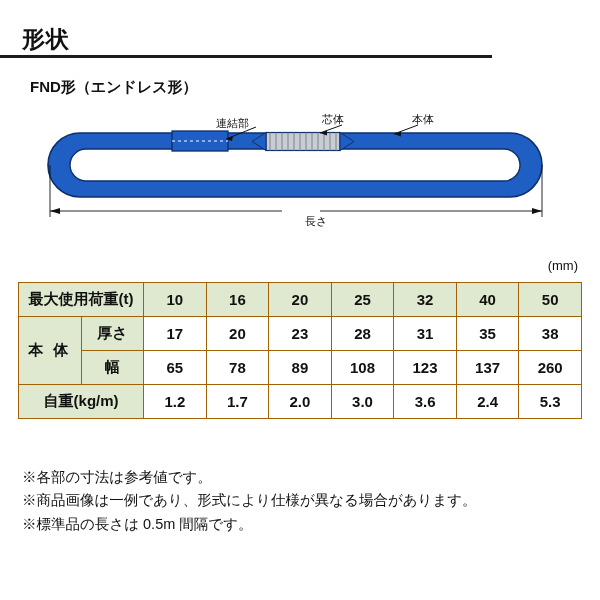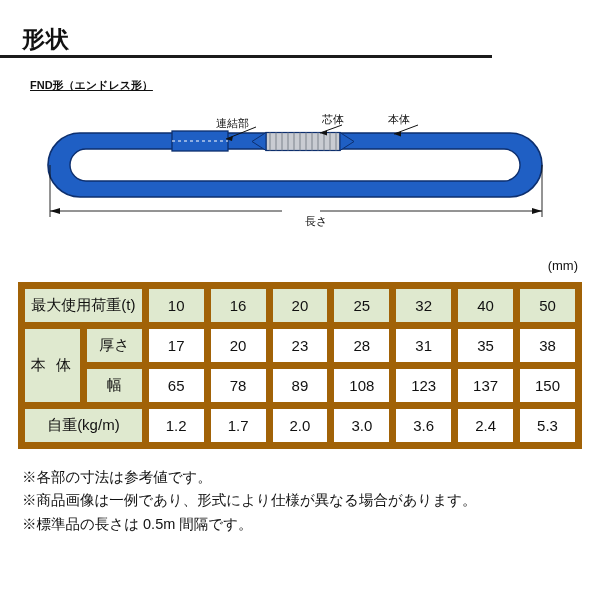--- a/index.html
+++ b/index.html
@@ -35,70 +35,69 @@
     font-size: 23px;
     font-weight: bold;
     color: #111111;
     letter-spacing: 1px;
   }
   
   .fig-title {
     position: absolute;
     left: 30px;
     top: 78px;
-    font-size: 11px;
+    font-size: 15px;
     font-weight: bold;
     color: #111111;
-    text-decoration: underline;
   }
   .figure {
     position: absolute;
     left: 20px;
     top: 105px;
     width: 560px;
     height: 140px;
   }
   .figure svg { display: block; }
 
   .callout {
     position: absolute;
     font-size: 11px;
     color: #111;
     white-space: nowrap;
   }
   .c-renketsu { left: 216px; top: 116px; }
   .c-shintai  { left: 322px; top: 112px; }
-  .c-hontai   { left: 388px; top: 112px; }
+  .c-hontai   { left: 412px; top: 112px; }
   .c-nagasa   { left: 305px; top: 214px; }
 
   .unit-label {
     position: absolute;
     right: 22px;
     top: 258px;
     font-size: 13px;
     color: #111;
   }
 
   
   .spec-table {
     position: absolute;
     left: 18px;
     top: 282px;
     border-collapse: collapse;
     width: 564px;
     table-layout: fixed;
   }
   .spec-table td, .spec-table th {
-    border: 7px solid #a16207;
+    border: 1px solid #a16207;
     text-align: center;
     font-size: 15px;
     color: #111;
     height: 33px;
     padding: 0;
-    font-weight: normal;
+    font-weight: bold;
   }
   .hdr-green {
     background: #dfe9cf;
   }
   .lbl-green {
     background: #dfe9cf;
   }
   .col-label {
     width: 78px;
   }
@@ -226,21 +225,21 @@
         <td class="cell-white">38</td>
       </tr>
       <tr>
         <td class="lbl-green col-sub">幅</td>
         <td class="cell-white">65</td>
         <td class="cell-white">78</td>
         <td class="cell-white">89</td>
         <td class="cell-white">108</td>
         <td class="cell-white">123</td>
         <td class="cell-white">137</td>
-        <td class="cell-white">150</td>
+        <td class="cell-white">260</td>
       </tr>
       <tr>
         <td class="lbl-green" colspan="2">自重(kg/m)</td>
         <td class="cell-white">1.2</td>
         <td class="cell-white">1.7</td>
         <td class="cell-white">2.0</td>
         <td class="cell-white">3.0</td>
         <td class="cell-white">3.6</td>
         <td class="cell-white">2.4</td>
         <td class="cell-white">5.3</td>

